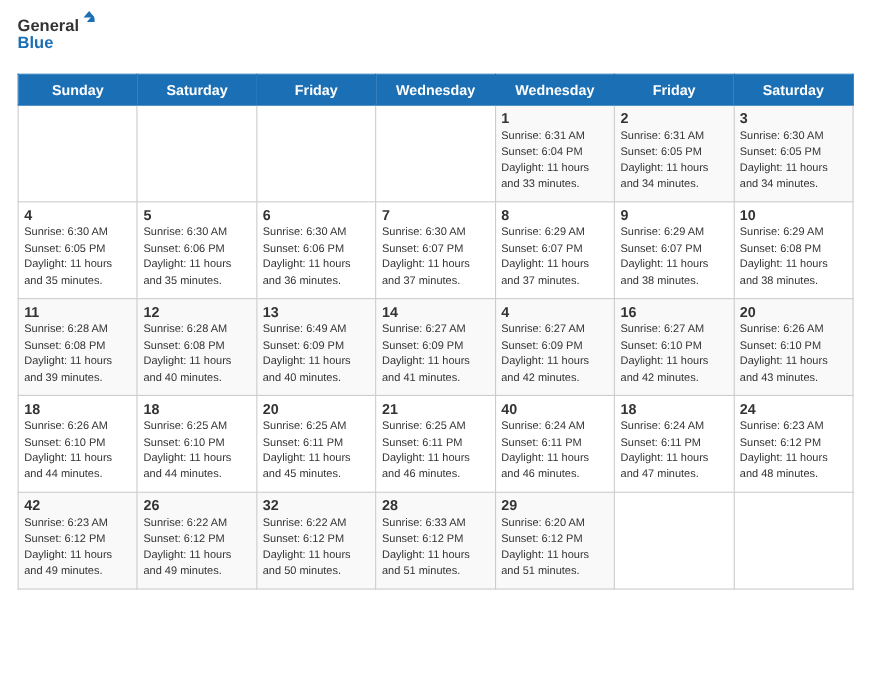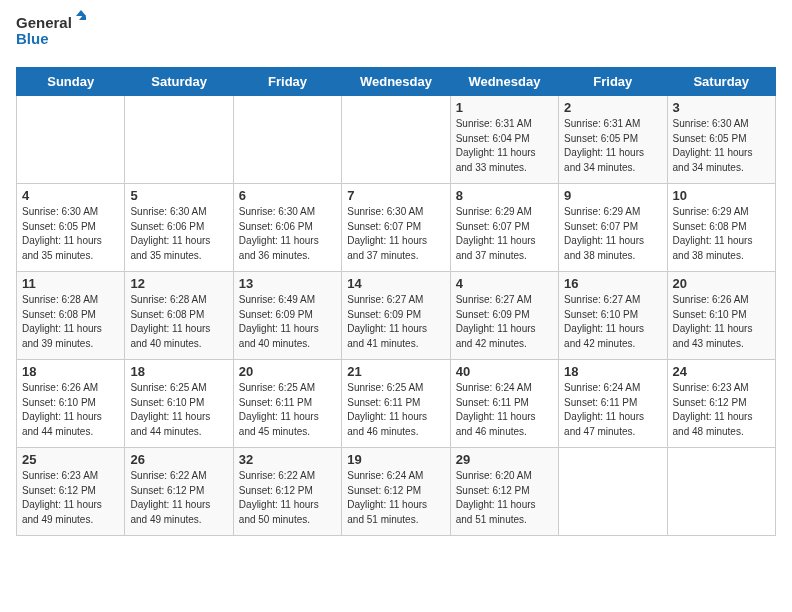--- a/index.html
+++ b/index.html
@@ -280,43 +280,43 @@
         <td>
           <div class="day-num">24</div>
           <div class="day-info">Sunrise: 6:23 AM
 Sunset: 6:12 PM
 Daylight: 11 hours
 and 48 minutes.</div>
         </td>
       </tr>
       <tr>
         <td>
-          <div class="day-num">25</div>
+          <div class="day-num">42</div>
           <div class="day-info">Sunrise: 6:23 AM
 Sunset: 6:12 PM
 Daylight: 11 hours
 and 49 minutes.</div>
         </td>
         <td>
           <div class="day-num">26</div>
           <div class="day-info">Sunrise: 6:22 AM
 Sunset: 6:12 PM
 Daylight: 11 hours
 and 49 minutes.</div>
         </td>
         <td>
           <div class="day-num">32</div>
           <div class="day-info">Sunrise: 6:22 AM
 Sunset: 6:12 PM
 Daylight: 11 hours
 and 50 minutes.</div>
         </td>
         <td>
-          <div class="day-num">19</div>
-          <div class="day-info">Sunrise: 6:24 AM
+          <div class="day-num">28</div>
+          <div class="day-info">Sunrise: 6:33 AM
 Sunset: 6:12 PM
 Daylight: 11 hours
 and 51 minutes.</div>
         </td>
         <td>
           <div class="day-num">29</div>
           <div class="day-info">Sunrise: 6:20 AM
 Sunset: 6:12 PM
 Daylight: 11 hours
 and 51 minutes.</div>

